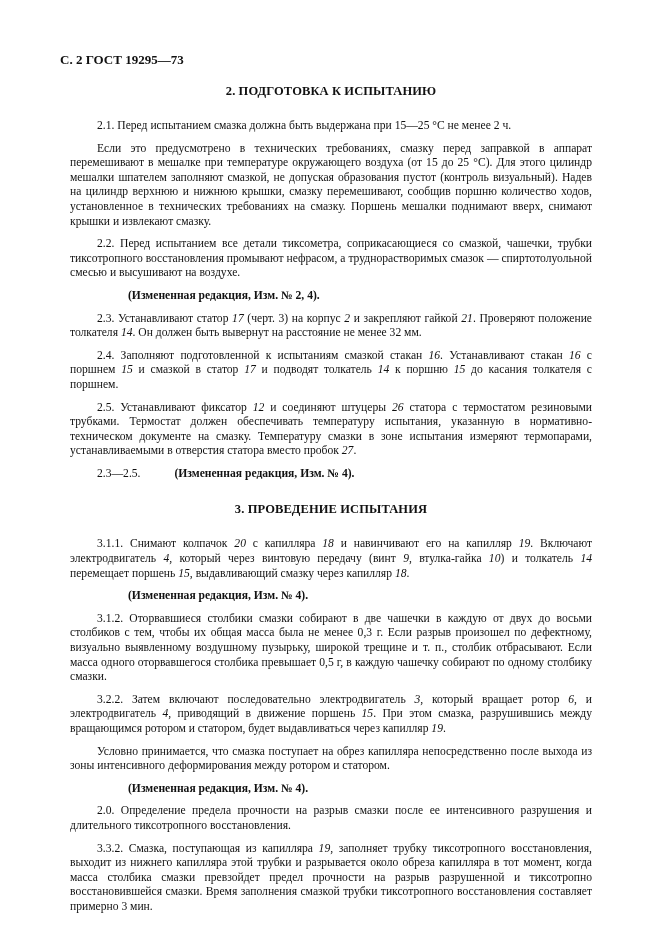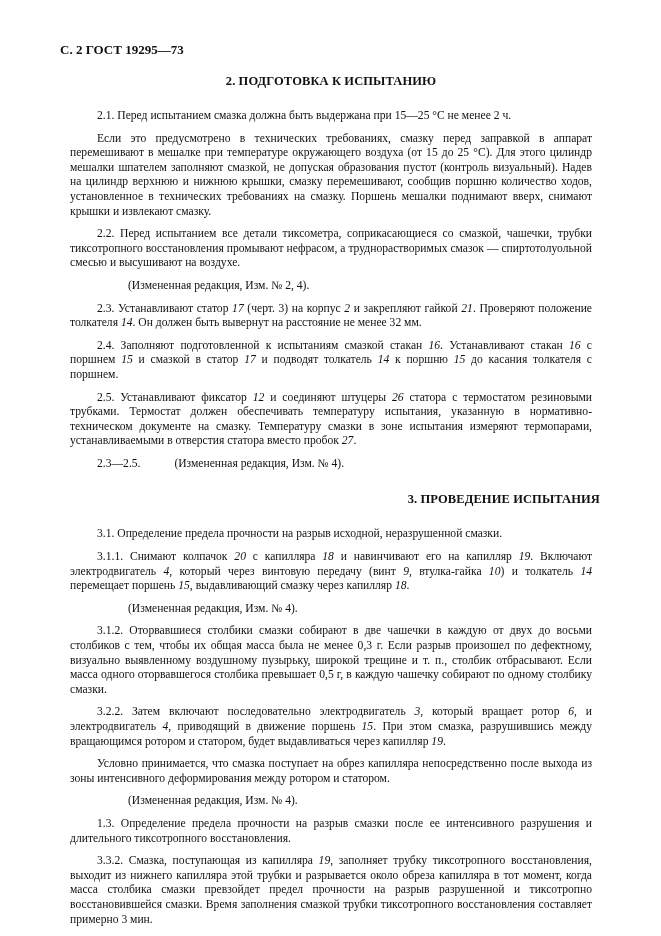--- a/index.html
+++ b/index.html
@@ -1,24 +1,24 @@
 <!DOCTYPE html>
 <html><head>
 <meta charset="utf-8">
 <style>
   html, body { margin: 0; padding: 0; background: #ffffff; }
   body { width: 661px; height: 936px; position: relative; overflow: hidden;
          font-family: "Liberation Serif", serif; color: #111; }
-  .page { position: absolute; left: 62px; top: 42px; width: 538px; }
+  .page { position: absolute; left: 62px; top: 52px; width: 538px; }
   .running-head { font-weight: bold; font-size: 13px; letter-spacing: 0; margin: 0 0 16px -2px; }
   .section-title { text-align: center; font-weight: bold; font-size: 12.5px; margin: 12px 0 20px 0; letter-spacing: 0.1px; }
-  .section-title.s3 { margin-top: 21px; margin-bottom: 20px; text-align: right; }
+  .section-title.s3 { margin-top: 21px; margin-bottom: 20px; }
   .p { font-size: 11.6px; line-height: 14.6px; text-align: justify; margin: 8px; text-indent: 27px; }
   .p i { font-style: italic; }
-  .p b { font-weight: normal; padding-left: 31px; }
+  .p b { font-weight: bold; padding-left: 31px; }
 </style>
 </head>
 <body>
 
 <div class="page">
   <div class="running-head">С. 2 ГОСТ 19295—73</div>
 
   <div>
     <div class="section-title">2. ПОДГОТОВКА К ИСПЫТАНИЮ</div>
     <div>
@@ -29,24 +29,23 @@
         <p class="p"><span>2.3. Устанавливают статор </span><i>17</i><span> (черт. 3) на корпус </span><i>2</i><span> и закрепляют гайкой </span><i>21</i><span>. Проверяют положение толкателя </span><i>14</i><span>. Он должен быть вывернут на расстояние не менее 32 мм.</span></p>
         <p class="p"><span>2.4. Заполняют подготовленной к испытаниям смазкой стакан </span><i>16</i><span>. Устанавливают стакан </span><i>16</i><span> с поршнем </span><i>15</i><span> и смазкой в статор </span><i>17</i><span> и подводят толкатель </span><i>14</i><span> к поршню </span><i>15</i><span> до касания толкателя с поршнем.</span></p>
         <p class="p"><span>2.5. Устанавливают фиксатор </span><i>12</i><span> и соединяют штуцеры </span><i>26</i><span> статора с термостатом резиновыми трубками. Термостат должен обеспечивать температуру испытания, указанную в нормативно-техническом документе на смазку. Температуру смазки в зоне испытания измеряют термопарами, устанавливаемыми в отверстия статора вместо пробок </span><i>27</i><span>.</span></p>
         <p class="p"><span>2.3—2.5. </span><b>(Измененная редакция, Изм. № 4).</b></p>
       </div>
   </div>
 
   <div>
     <div class="section-title s3">3. ПРОВЕДЕНИЕ ИСПЫТАНИЯ</div>
     <div>
-        <p class="p"><span>3.1. Определение предела прочности на разрыв исходной, неразрушенной смазки.</span></p>
         <p class="p"><span>3.1.1. Снимают колпачок </span><i>20</i><span> с капилляра </span><i>18</i><span> и навинчивают его на капилляр </span><i>19</i><span>. Включают электродвигатель </span><i>4</i><span>, который через винтовую передачу (винт </span><i>9</i><span>, втулка-гайка </span><i>10</i><span>) и толкатель </span><i>14</i><span> перемещает поршень </span><i>15</i><span>, выдавливающий смазку через капилляр </span><i>18</i><span>.</span></p>
         <p class="p"><b>(Измененная редакция, Изм. № 4).</b></p>
         <p class="p"><span>3.1.2. Оторвавшиеся столбики смазки собирают в две чашечки в каждую от двух до восьми столбиков с тем, чтобы их общая масса была не менее 0,3 г. Если разрыв произошел по дефектному, визуально выявленному воздушному пузырьку, широкой трещине и т. п., столбик отбрасывают. Если масса одного оторвавшегося столбика превышает 0,5 г, в каждую чашечку собирают по одному столбику смазки.</span></p>
         <p class="p"><span>3.2.2. Затем включают последовательно электродвигатель </span><i>3</i><span>, который вращает ротор </span><i>6</i><span>, и электродвигатель </span><i>4</i><span>, приводящий в движение поршень </span><i>15</i><span>. При этом смазка, разрушившись между вращающимся ротором и статором, будет выдавливаться через капилляр </span><i>19</i><span>.</span></p>
         <p class="p"><span>Условно принимается, что смазка поступает на обрез капилляра непосредственно после выхода из зоны интенсивного деформирования между ротором и статором.</span></p>
         <p class="p"><b>(Измененная редакция, Изм. № 4).</b></p>
-        <p class="p"><span>1.3. Определение предела прочности на разрыв смазки после ее интенсивного разрушения и длительного тиксотропного восстановления.</span></p>
+        <p class="p"><span>2.0. Определение предела прочности на разрыв смазки после ее интенсивного разрушения и длительного тиксотропного восстановления.</span></p>
         <p class="p"><span>3.3.2. Смазка, поступающая из капилляра </span><i>19</i><span>, заполняет трубку тиксотропного восстановления, выходит из нижнего капилляра этой трубки и разрывается около обреза капилляра в тот момент, когда масса столбика смазки превзойдет предел прочности на разрыв разрушенной и тиксотропно восстановившейся смазки. Время заполнения смазкой трубки тиксотропного восстановления составляет примерно 3 мин.</span></p>
       </div>
   </div>
 </div>
 
 </body></html>

